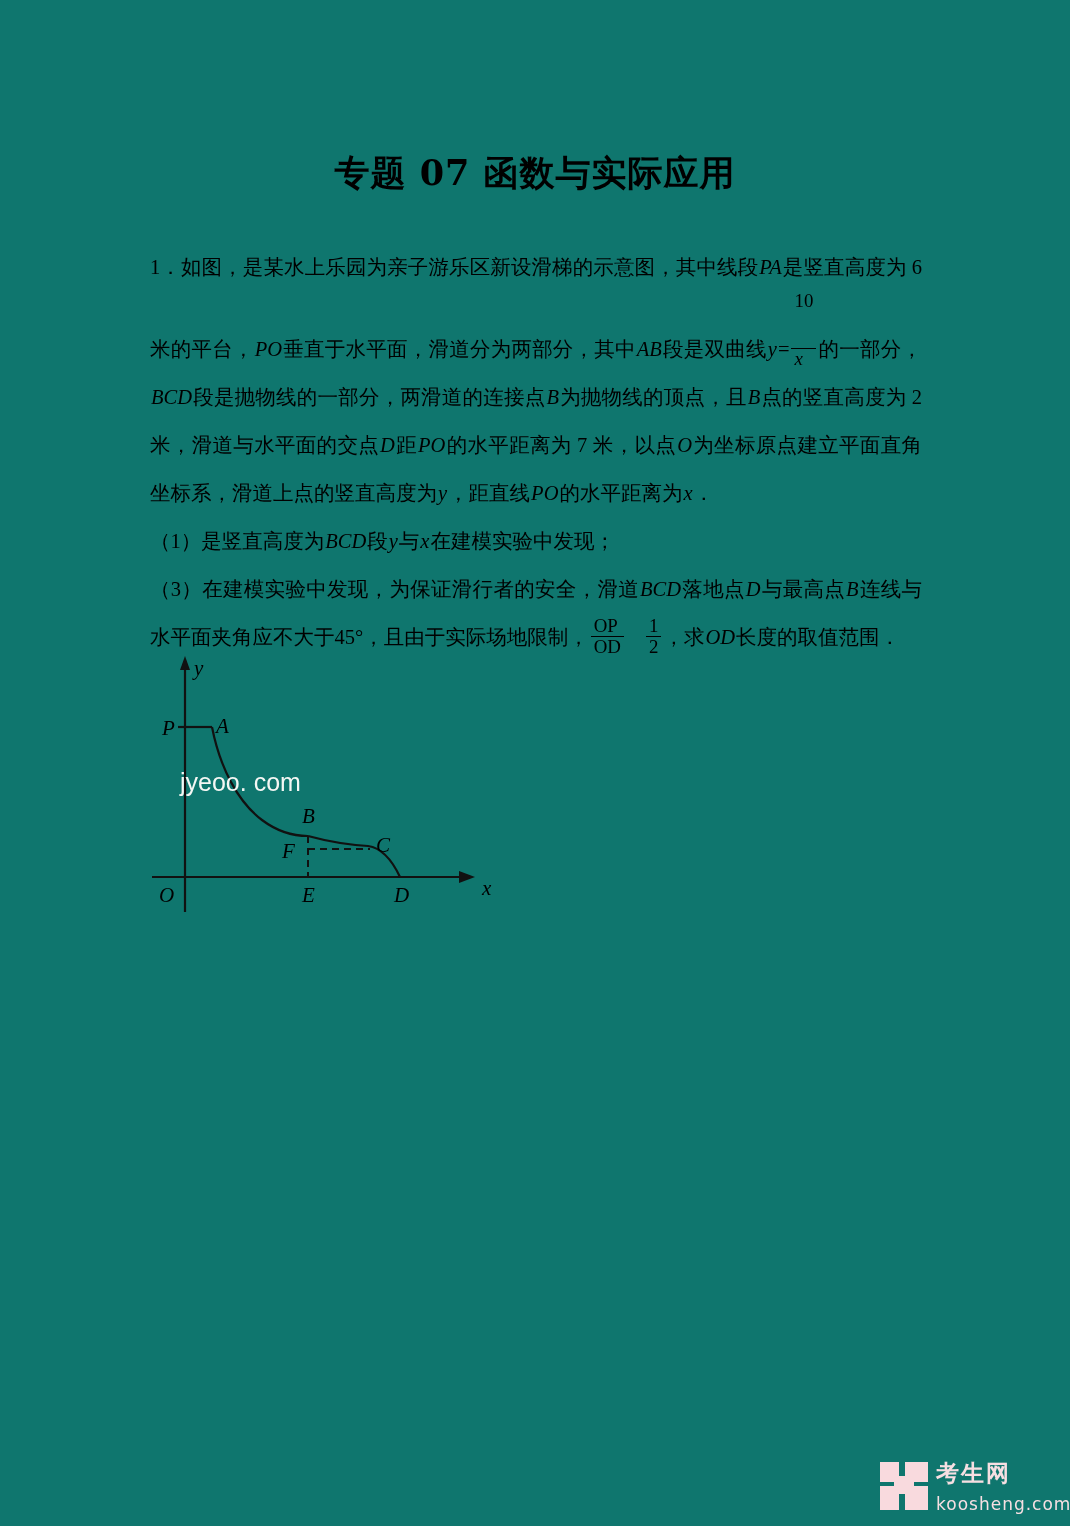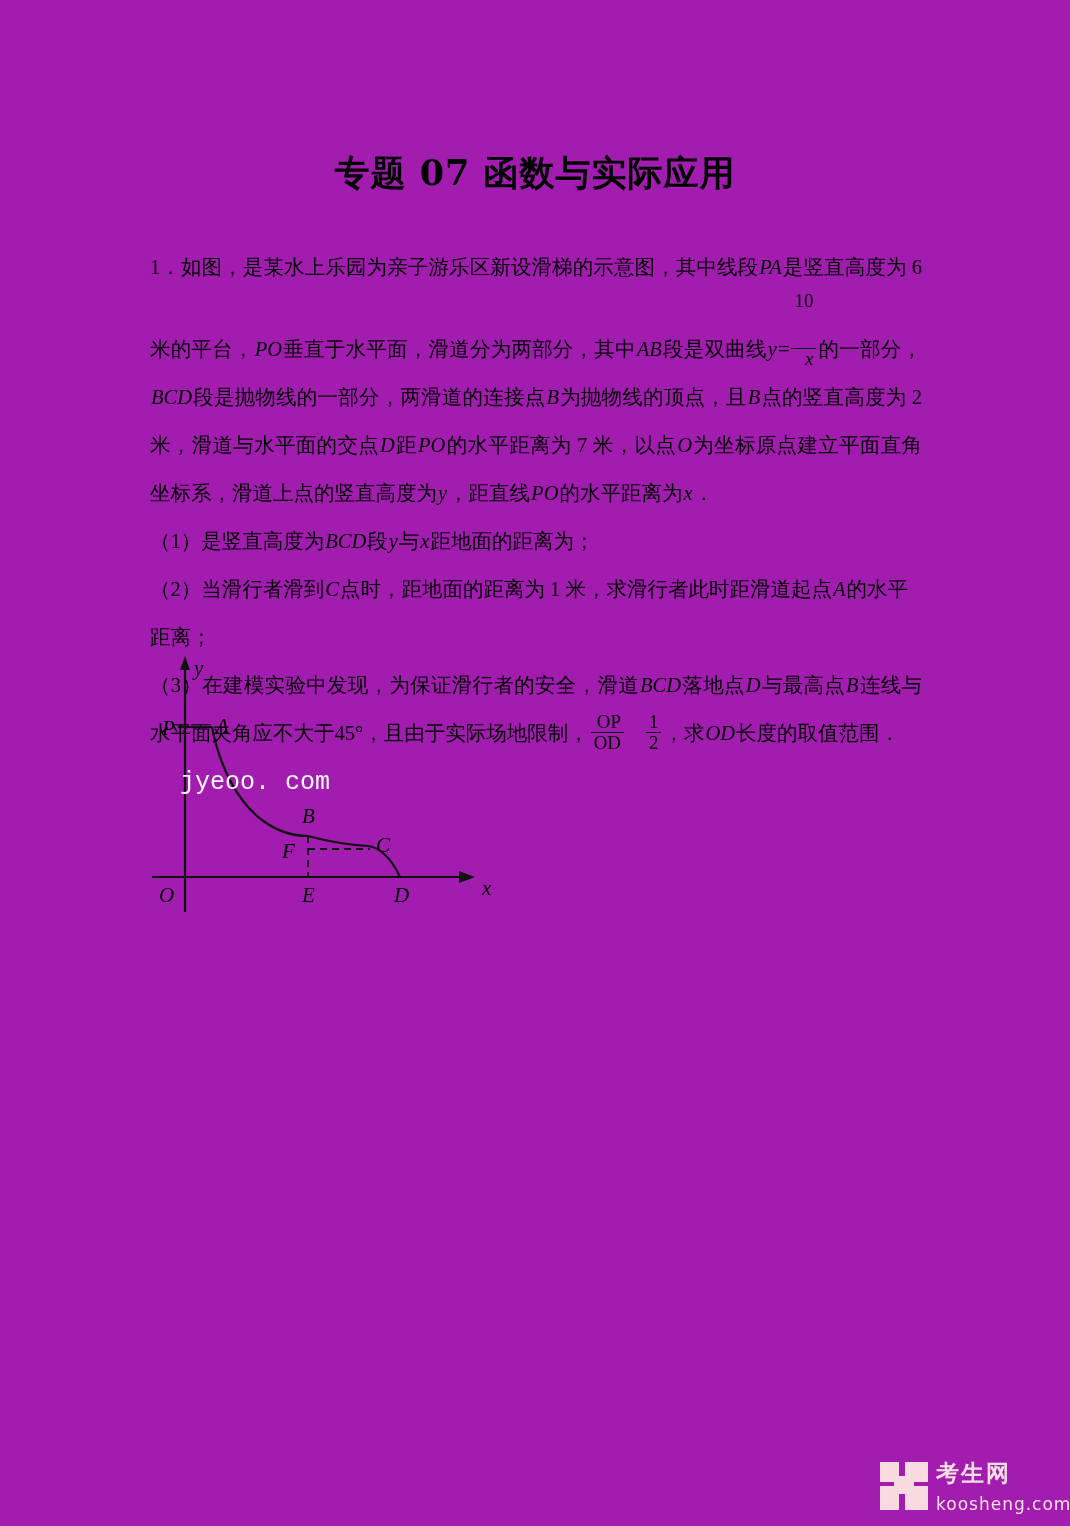--- a/index.html
+++ b/index.html
@@ -8,21 +8,21 @@
     background: #ffffff;
   }
   body {
     font-family: "Liberation Serif", "DejaVu Serif", serif;
     color: #000000;
   }
   #page {
     position: relative;
     width: 1070px;
     height: 1526px;
-    background: #a21caf;
+    background: #0f766e;
     overflow: hidden;
   }
 
   
   .doc-title {
     position: absolute;
     left: 0;
     top: 150px;
     width: 1070px;
     text-align: center;
@@ -52,21 +52,21 @@
     font-family: "Liberation Serif", "DejaVu Serif", serif;
     padding: 0 1px;
     margin-top: 37px;
   }
   .num { font-family: "Liberation Serif", serif; }
 
   
   .frac {
     display: inline-block;
     vertical-align: -0.52em;
-    text-align: right;
+    text-align: left;
     line-height: 1.08;
     font-size: 0.92em;
     margin: 0 2px;
   }
   .frac .n { display: block; padding: 0 3px; }
   .frac .d {
     display: block;
     border-top: 1.3px solid #000;
     padding: 0 3px;
   }
@@ -126,39 +126,38 @@
     color: #f6dfe2;
     font-family: "DejaVu Sans", sans-serif;
     white-space: nowrap;
   }
   .fig-watermark {
     position: absolute;
     left: 30px;
     top: 118px;
     font-size: 25px;
     color: #f4f7f4;
-    font-family: Liberation Mono, monospace;
+    font-family: Liberation Sans, sans-serif;
     white-space: nowrap;
     user-select: none;
   }
 </style>
 </head>
 <body>
 
 <div id="page">
 
   <div class="doc-title">专题 07  函数与实际应用</div>
 
   <div class="body-block">
 
     <p class="para"><span>1．</span><span>如图，是某水上乐园为亲子游乐区新设滑梯的示意图，其中线段</span><span class="mi">PA</span><span>是竖直高度为 6 米的平台，</span><span class="mi">PO</span><span>垂直于水平面，滑道分为两部分，其中</span><span class="mi">AB</span><span>段是双曲线</span><span class="mi">y</span><span>=</span><span class="frac"><span class="n num">10</span><span class="d mi">x</span></span><span>的一部分，</span><span class="mi">BCD</span><span>段是抛物线的一部分，两滑道的连接点</span><span class="mi">B</span><span>为抛物线的顶点，且</span><span class="mi">B</span><span>点的竖直高度为 2 米，滑道与水平面的交点</span><span class="mi">D</span><span>距</span><span class="mi">PO</span><span>的水平距离为 7 米，以点</span><span class="mi">O</span><span>为坐标原点建立平面直角坐标系，滑道上点的竖直高度为</span><span class="mi">y</span><span>，距直线</span><span class="mi">PO</span><span>的水平距离为</span><span class="mi">x</span><span>．</span></p>
 
-    <p class="para q"><span>（1）</span><span>是竖直高度为</span><span class="mi">BCD</span><span>段</span><span class="mi">y</span><span>与</span><span class="mi">x</span><span>距地面的距离为；</span></p>
-
-    <p class="para q"><span>（2）</span><span>当滑行者滑到</span><span class="mi">C</span><span>点时，距地面的距离为 1 米，求滑行者此时距滑道起点</span><span class="mi">A</span><span>的水平距离；</span></p>
+    <p class="para q"><span>（1）</span><span>是竖直高度为</span><span class="mi">BCD</span><span>段</span><span class="mi">y</span><span>与</span><span class="mi">x</span><span>在建模实验中发现；</span></p>
+
 
     <p class="para"><span>（3）</span><span>在建模实验中发现，为保证滑行者的安全，滑道</span><span class="mi">BCD</span><span>落地点</span><span class="mi">D</span><span>与最高点</span><span class="mi">B</span><span>连线与水平面夹角应不大于</span><span class="num">45°</span><span>，且由于实际场地限制，</span><span class="frac ital"><span class="n">OP</span><span class="d">OD</span></span><span class="frac-gap"></span><span class="frac"><span class="n num">1</span><span class="d num">2</span></span><span>，求</span><span class="mi">OD</span><span>长度的取值范围．</span></p>
 
   </div>
 
   <div class="figure">
     <div class="fig-watermark">jyeoo. com</div>
     <svg width="360" height="270" viewBox="0 0 360 270">
 
       <line x1="35" y1="18" x2="35" y2="262" stroke="#111" stroke-width="2.2"></line>

